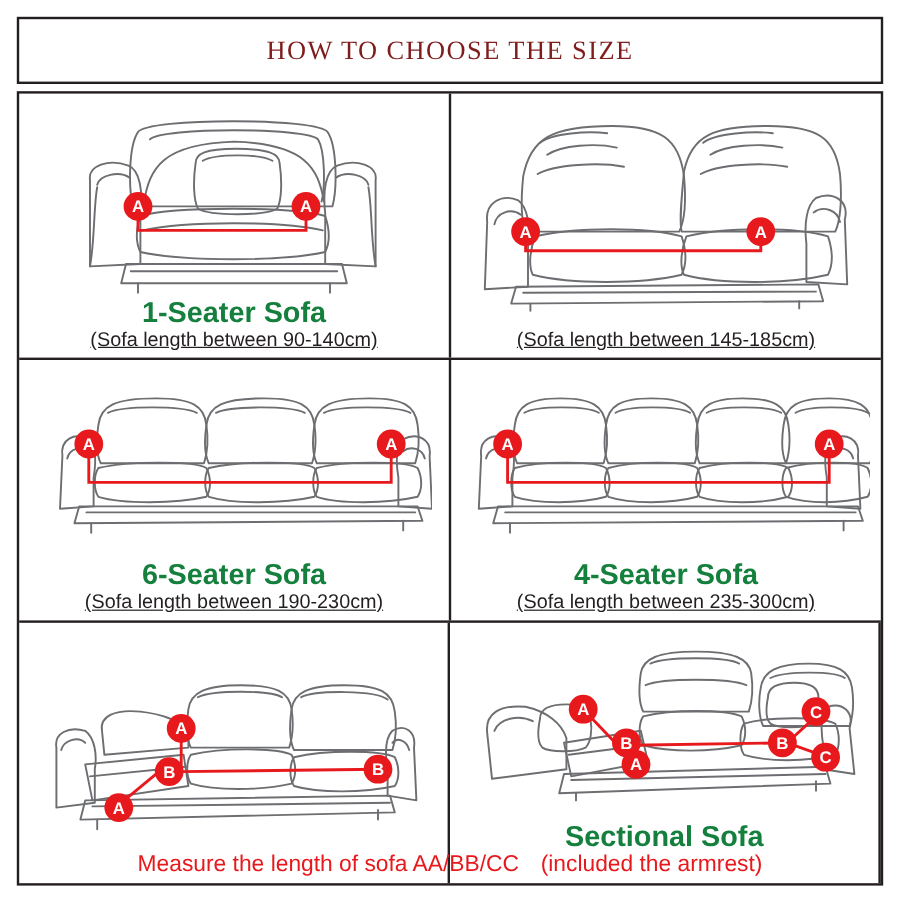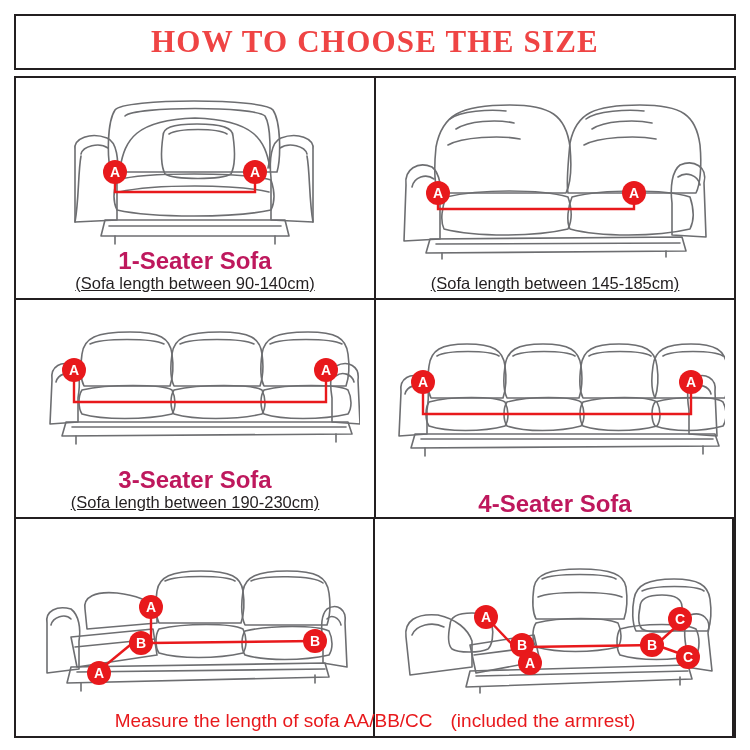--- a/index.html
+++ b/index.html
@@ -25,24 +25,24 @@
   .title-box {
     border: 2px solid #231f20;
     height: 52px;
     display: flex;
     align-items: center;
     justify-content: center;
     margin: 4px 4px 6px 4px;
   }
   .title-text {
     font-family: "Liberation Serif", serif;
-    font-weight: bold;
-    font-size: 31px;
+    font-weight: normal;
+    font-size: 22px;
     letter-spacing: 1.2px;
-    color: #ef4444;
+    color: #7f1d1d;
   }
   
   .grid {
     border: 2px solid #231f20;
     margin: 0 4px;
     height: 662px;
     box-sizing: border-box;
     display: flex;
     flex-direction: column;
   }
@@ -70,21 +70,21 @@
     display: flex;
     align-items: center;
     justify-content: center;
     min-height: 0;
   }
   .art svg { display: block; }
   .label {
     font-family: "Liberation Sans", sans-serif;
     font-size: 24px;
     font-weight: bold;
-    color: #be185d;
+    color: #15803d;
     line-height: 1.05;
     margin-bottom: 1px;
     text-align: center;
   }
   .sublabel {
     font-family: "Liberation Sans", sans-serif;
     font-size: 16.5px;
     color: #231f20;
     text-align: center;
     margin-bottom: 5px;
@@ -239,21 +239,21 @@
             <g>
               <circle cx="44" cy="46" r="12" fill="#e8191c"></circle>
               <text x="44" y="51" text-anchor="middle" font-family="Liberation Sans, sans-serif" font-size="14" font-weight="bold" fill="#ffffff">A</text>
             </g>
             <g>
               <circle cx="296" cy="46" r="12" fill="#e8191c"></circle>
               <text x="296" y="51" text-anchor="middle" font-family="Liberation Sans, sans-serif" font-size="14" font-weight="bold" fill="#ffffff">A</text>
             </g>
           </svg>
         </div>
-        <div class="label">3-Seater Sofa</div>
+        <div class="label">6-Seater Sofa</div>
         <div class="sublabel">(Sofa length between 190-230cm)</div>
       </div>
 
       <div class="cell">
         <div class="art">
           <svg width="340" height="122" viewBox="0 0 340 122">
             <g fill="none" stroke="#6d6e71" stroke-width="1.6" stroke-linejoin="round" stroke-linecap="round">
 
               <path d="M44 30 C46 14, 56 8, 82 8 C108 8, 118 14, 120 30 C122 44, 120 56, 118 62 L46 62 C42 54, 42 44, 44 30 Z"></path>
               <path d="M120 30 C122 14, 132 8, 158 8 C184 8, 194 14, 196 30 C198 44, 196 56, 194 62 L122 62 C118 54, 118 44, 120 30 Z"></path>
@@ -283,20 +283,21 @@
               <circle cx="38" cy="46" r="12" fill="#e8191c"></circle>
               <text x="38" y="51" text-anchor="middle" font-family="Liberation Sans, sans-serif" font-size="14" font-weight="bold" fill="#ffffff">A</text>
             </g>
             <g>
               <circle cx="306" cy="46" r="12" fill="#e8191c"></circle>
               <text x="306" y="51" text-anchor="middle" font-family="Liberation Sans, sans-serif" font-size="14" font-weight="bold" fill="#ffffff">A</text>
             </g>
           </svg>
         </div>
         <div class="label">4-Seater Sofa</div>
+        <div class="sublabel">(Sofa length between 235-300cm)</div>
       </div>
     </div>
 
     <div class="row row-last">
 
       <div class="cell">
         <div class="art">
           <svg width="340" height="132" viewBox="0 0 340 132">
             <g fill="none" stroke="#6d6e71" stroke-width="1.6" stroke-linejoin="round" stroke-linecap="round">
 
@@ -401,20 +402,21 @@
             <g>
               <circle cx="296" cy="56" r="12" fill="#e8191c"></circle>
               <text x="296" y="61" text-anchor="middle" font-family="Liberation Sans, sans-serif" font-size="14" font-weight="bold" fill="#ffffff">C</text>
             </g>
             <g>
               <circle cx="304" cy="94" r="12" fill="#e8191c"></circle>
               <text x="304" y="99" text-anchor="middle" font-family="Liberation Sans, sans-serif" font-size="14" font-weight="bold" fill="#ffffff">C</text>
             </g>
           </svg>
         </div>
+        <div class="label label-lstyle">Sectional Sofa</div>
       </div>
 
       <div class="footer-note">
         <span>Measure the length of sofa AA/BB/CC</span><span class="gap"></span><span>(included the armrest)</span>
       </div>
     </div>
 
   </div>
 </div>
 

